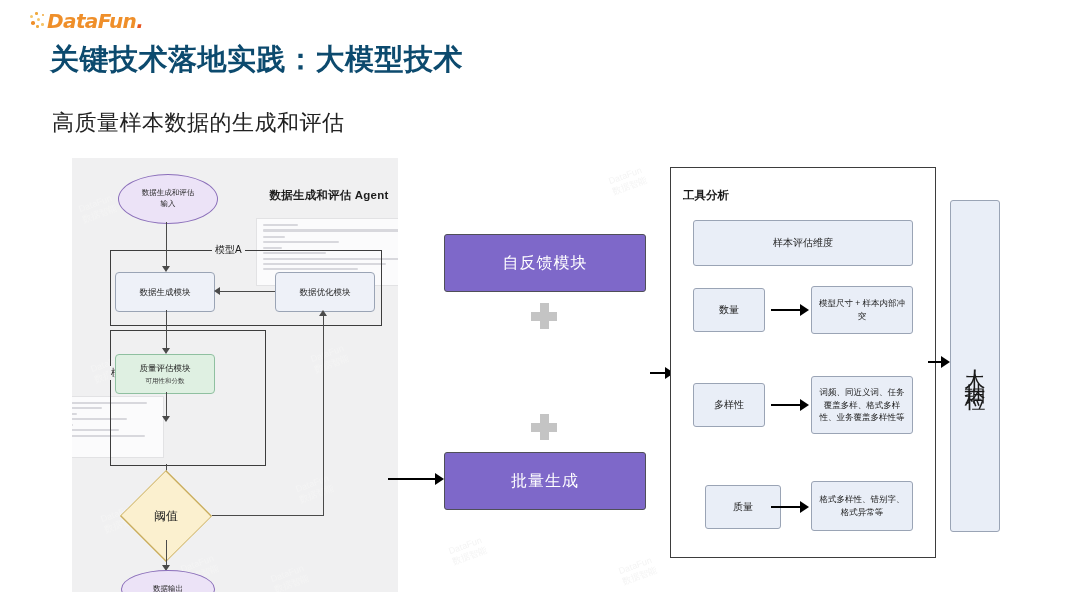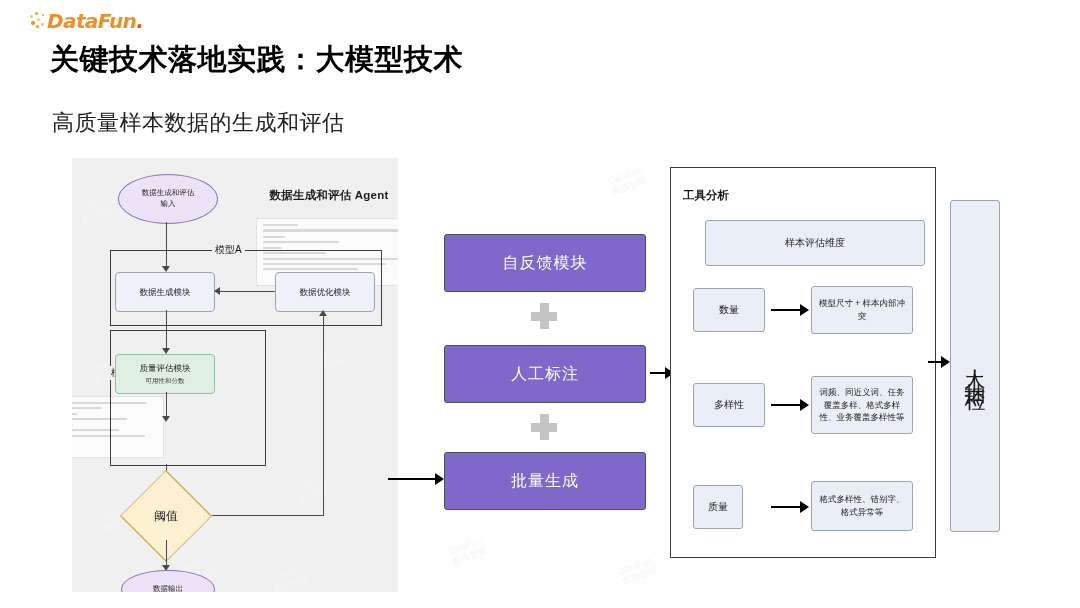--- a/index.html
+++ b/index.html
@@ -19,21 +19,21 @@
   .logo-text{
     font-family:"DejaVu Sans",sans-serif;
     font-size:20px;font-weight:700;font-style:italic;
     color:#ef8f2a;letter-spacing:-.6px;line-height:1;
   }
   .logo-text .dot{color:#e8541f;}
 
   
   .title{
     position:absolute;left:50px;top:40px;
-    font-size:29px;font-weight:700;color:#000000;
+    font-size:29px;font-weight:700;color:#0c4a6e;
     letter-spacing:.5px;white-space:nowrap;
   }
   .subtitle{
     position:absolute;left:52px;top:108px;
     font-size:22px;font-weight:400;color:#222;
     letter-spacing:.5px;white-space:nowrap;
   }
 
   
   .wm{position:absolute;color:#f4f4f4;font-size:9px;transform:rotate(-20deg);
@@ -282,54 +282,53 @@
     <div class="head"></div>
   </div>
 
   <div class="pbox" style="top:234px;">自反馈模块</div>
 
   <div class="plus" style="top:303px;">
     <i class="h"></i>
     <i class="v"></i>
   </div>
 
-  <div class="pbox" style="top:345px;">人工标注</div>
 
   <div class="plus" style="top:414px;">
     <i class="h"></i>
     <i class="v"></i>
   </div>
 
   <div class="pbox" style="top:452px;">批量生成</div>
 
   <div class="bigarrow" style="left:650px;top:366px;width:24px;">
     <div class="stem"></div>
     <div class="head"></div>
   </div>
 
   <div class="toolpanel">
     <div class="tp-title">工具分析</div>
 
-    <div class="tbox" style="left:34px;top:52px;width:220px;height:46px;">样本评估维度</div>
+    <div class="tbox" style="left:22px;top:52px;width:220px;height:46px;">样本评估维度</div>
 
     <div class="tbox" style="left:22px;top:120px;width:72px;height:44px;">数量</div>
     <div class="bigarrow" style="left:100px;top:135px;width:38px;">
       <div class="stem"></div>
       <div class="head"></div>
     </div>
     <div class="tbox small" style="left:140px;top:118px;width:102px;height:48px;">模型尺寸 + 样本内部冲突</div>
 
     <div class="tbox" style="left:22px;top:215px;width:72px;height:44px;">多样性</div>
     <div class="bigarrow" style="left:100px;top:230px;width:38px;">
       <div class="stem"></div>
       <div class="head"></div>
     </div>
     <div class="tbox small" style="left:140px;top:208px;width:102px;height:58px;">词频、同近义词、任务覆盖多样、格式多样性、业务覆盖多样性等</div>
 
-    <div class="tbox" style="left:22px;top:317px;width:50px;height:44px;">质量</div>
+    <div class="tbox" style="left:34px;top:317px;width:76px;height:44px;">质量</div>
     <div class="bigarrow" style="left:100px;top:332px;width:38px;">
       <div class="stem"></div>
       <div class="head"></div>
     </div>
     <div class="tbox small" style="left:140px;top:313px;width:102px;height:50px;">格式多样性、错别字、格式异常等</div>
   </div>
 
   <div class="bigarrow" style="left:928px;top:355px;width:22px;">
     <div class="stem"></div>
     <div class="head"></div>

